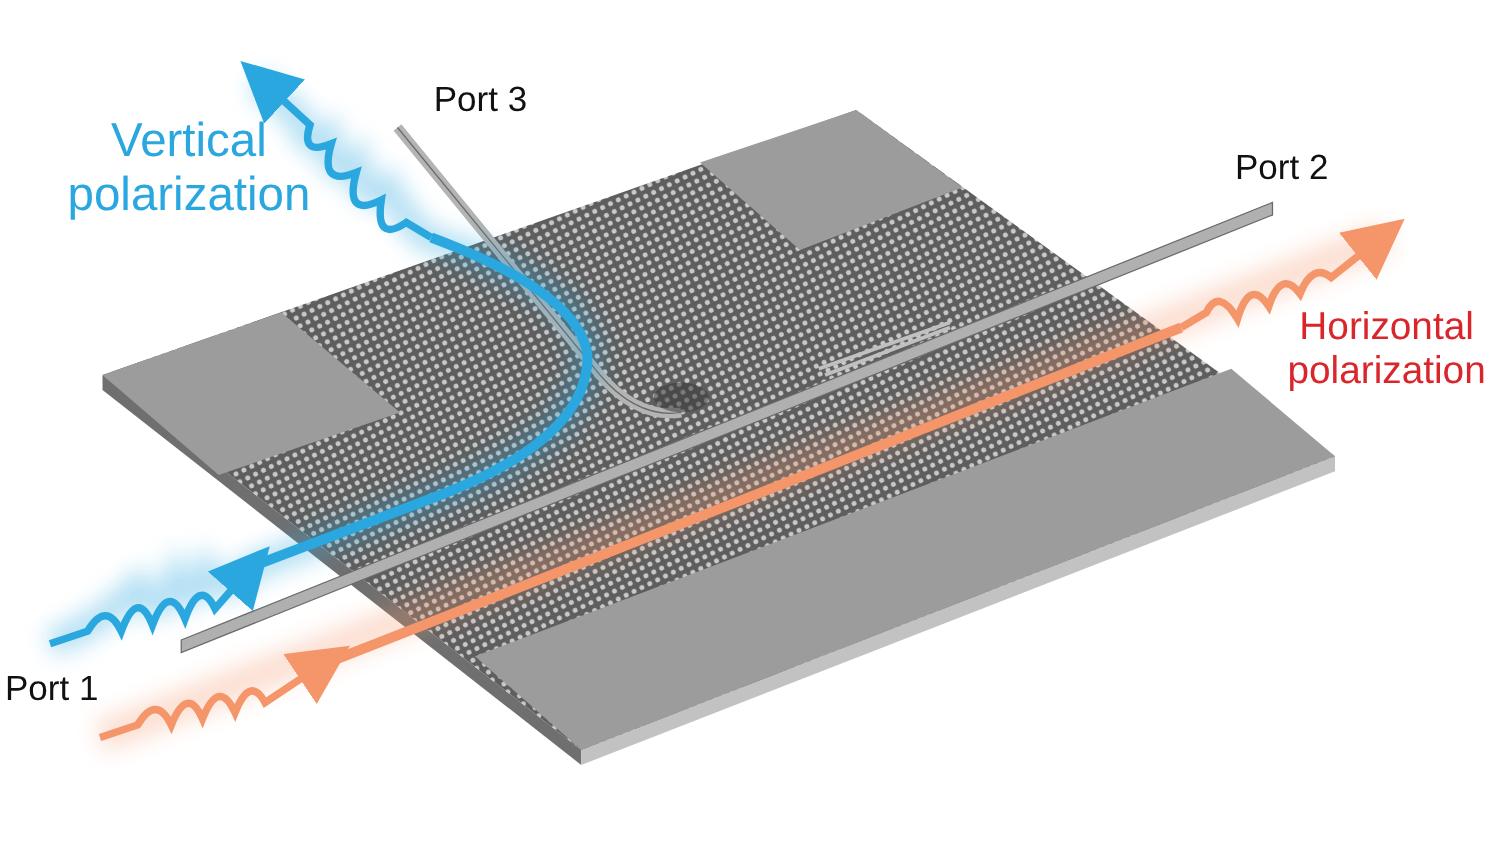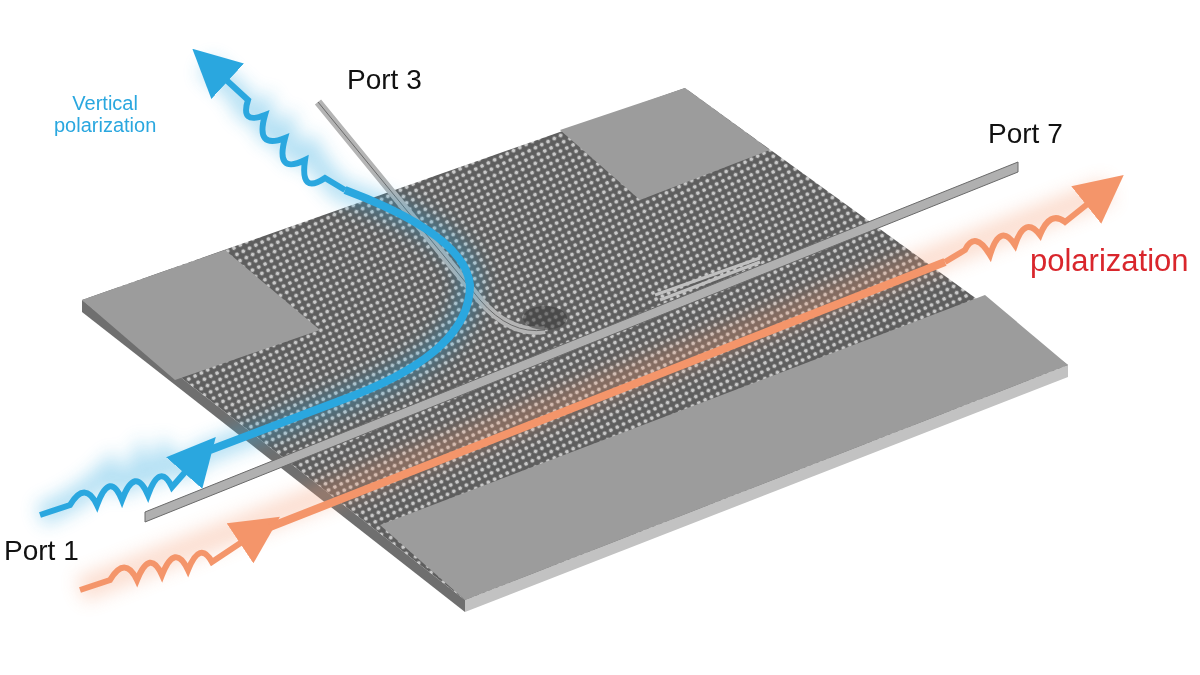--- a/index.html
+++ b/index.html
@@ -1,20 +1,20 @@
 <!DOCTYPE html>
 <html><head>
 <meta charset="utf-8">
 <style>
   html, body { margin:0; padding:0; background:#ffffff; }
   body { width:1200px; height:675px; position:relative; overflow:hidden; font-family:"Liberation Sans", sans-serif; }
   #stage { position:absolute; left:0; top:0; width:1200px; height:675px; }
   .label { position:absolute; font-family:"Liberation Sans", sans-serif; line-height:1.12; white-space:nowrap; }
   .port { color:#111111; font-size:28px; }
-  .pol-v { color:#2aa7df; font-size:20px; text-align:center; }
+  .pol-v { color:#2aa7df; font-size:38px; text-align:center; }
   .pol-h { color:#d9262c; font-size:31px; text-align:center; }
 </style>
 </head>
 <body>
 
 <svg id="stage" viewBox="0 0 1200 675" xmlns="http://www.w3.org/2000/svg">
   <defs>
     <pattern id="lattice" patternUnits="userSpaceOnUse" width="7" height="7" patternTransform="rotate(-26)">
       <rect width="7" height="7" fill="#5e5e5e"></rect>
       <circle cx="3.5" cy="3.5" r="2" fill="#c9c9c9"></circle>
@@ -71,18 +71,19 @@
     <path d="M945,262 L965,250 Q975,230 990,255 Q1000,222 1015,245 Q1025,215 1040,235 Q1050,210 1065,222 L1105,190" fill="none" stroke="#f4956a" stroke-width="6" marker-end="url(#arrO)"></path>
   </g>
 </svg>
 
 <div class="label pol-v" style="left:54px; top:92px;">
   <div>Vertical</div>
   <div>polarization</div>
 </div>
 
 <div class="label pol-h" style="left:1030px; top:244px;">
+  <div>Horizontal</div>
   <div>polarization</div>
 </div>
 
 <div class="label port" style="left:347px; top:64px;">Port 3</div>
-<div class="label port" style="left:988px; top:118px;">Port 7</div>
+<div class="label port" style="left:988px; top:118px;">Port 2</div>
 <div class="label port" style="left:4px; top:535px;">Port 1</div>
 
 </body></html>

